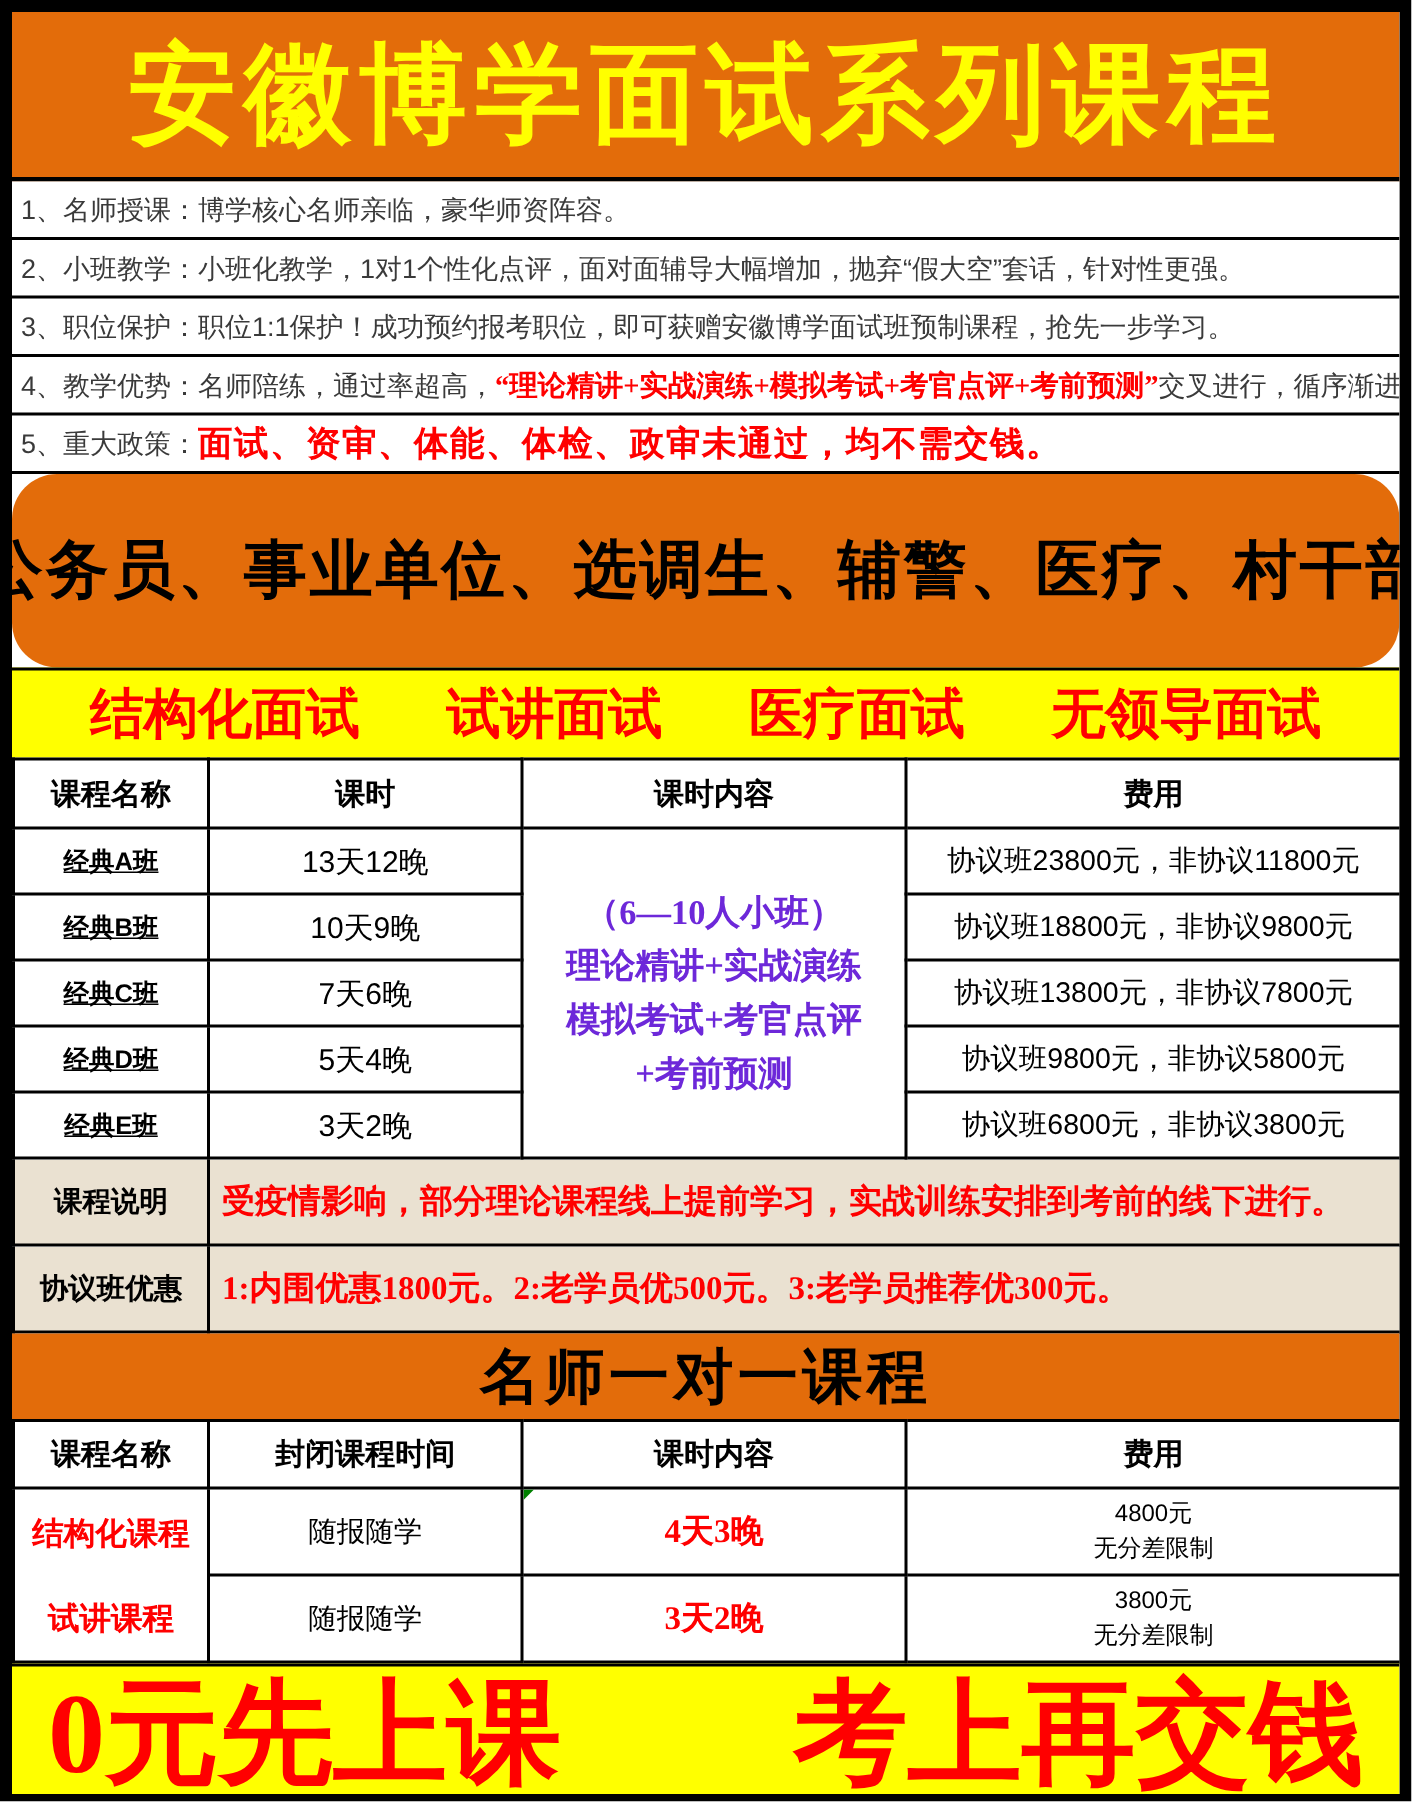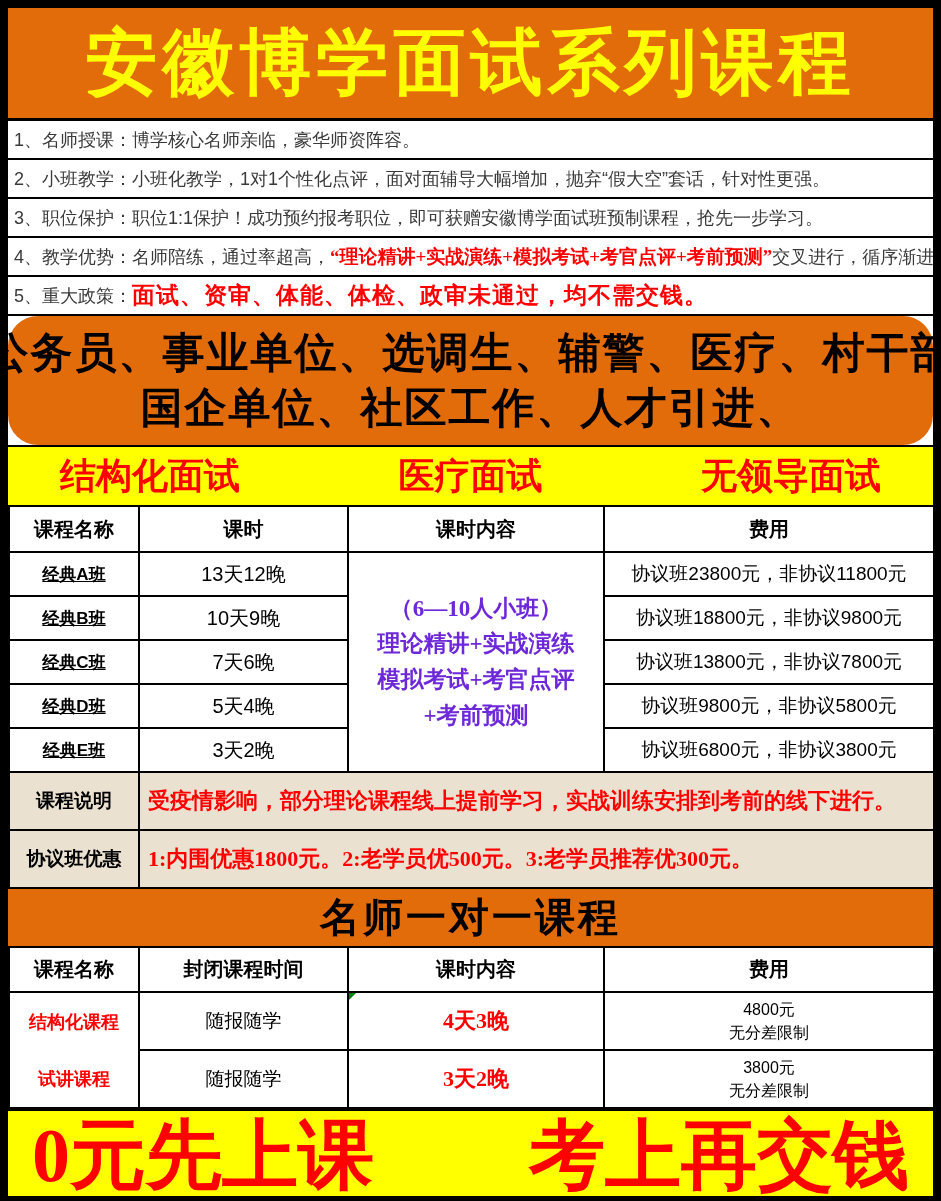--- a/index.html
+++ b/index.html
@@ -93,21 +93,21 @@
   
   .oto-banner {
     height: 57px; background: #E36C0A;
     display: flex; align-items: center; justify-content: center;
   }
   .oto-banner span { font-size: 40px; font-weight: bold; color: #000; letter-spacing: 3px; }
 
   .oto-table .hdr td { height: 45px; font-size: 20px; font-weight: bold; }
   .oto-table .data-row td { height: 57px; }
   .oto-names {
-    color: #FF0000; font-weight: bold; font-size: 18px;
+    color: #FF0000; font-weight: bold; font-size: 21px;
     font-family: "Liberation Serif", serif;
   }
   .oto-names .nm { height: 57px; display: flex; align-items: center; justify-content: center; }
   .oto-time { font-size: 19px; }
   .oto-content {
     color: #FF0000; font-weight: bold; font-size: 22px;
     font-family: "Liberation Serif", serif; position: relative;
   }
   .oto-fee { font-size: 16px; line-height: 1.45; }
 
@@ -152,25 +152,25 @@
         <span>交叉进行，循序渐进。</span>
     </div>
     <div class="feature-row">
       <span>5、重大政策：</span>
         <span class="hl hl-big">面试、资审、体能、体检、政审未通过，均不需交钱。</span>
     </div>
   </div>
 
   <div class="audience">
     <div>公务员、事业单位、选调生、辅警、医疗、村干部</div>
-    <div>国企单位、社区工作、人才引进、</div>
   </div>
 
   <div class="types-bar">
     <span>结构化面试</span>
+    <span>试讲面试</span>
     <span>医疗面试</span>
     <span>无领导面试</span>
   </div>
 
   <table class="course-table">
     <tbody>
         <tr class="hdr">
       <td class="col1">课程名称</td>
       <td class="col2">课时</td>
       <td class="col3">课时内容</td>

